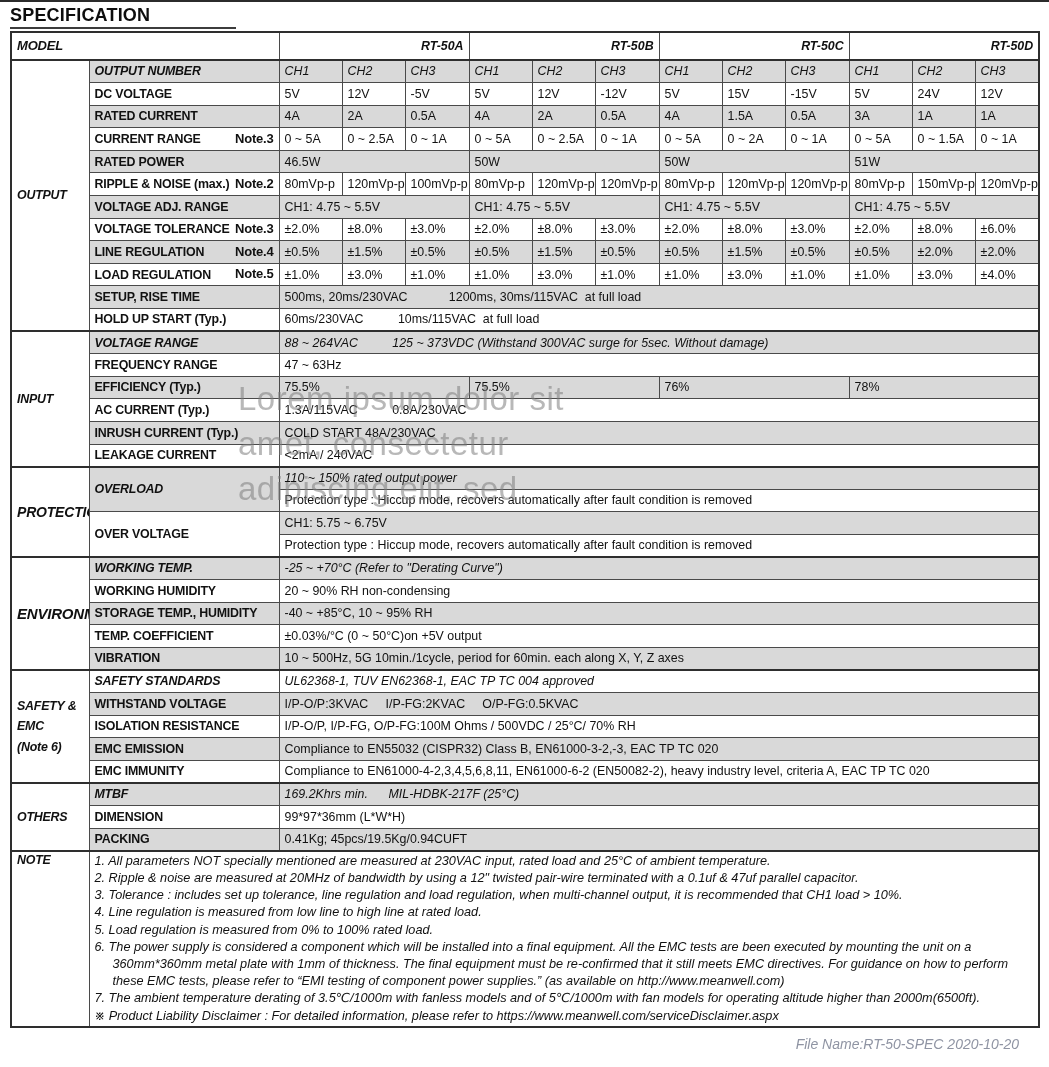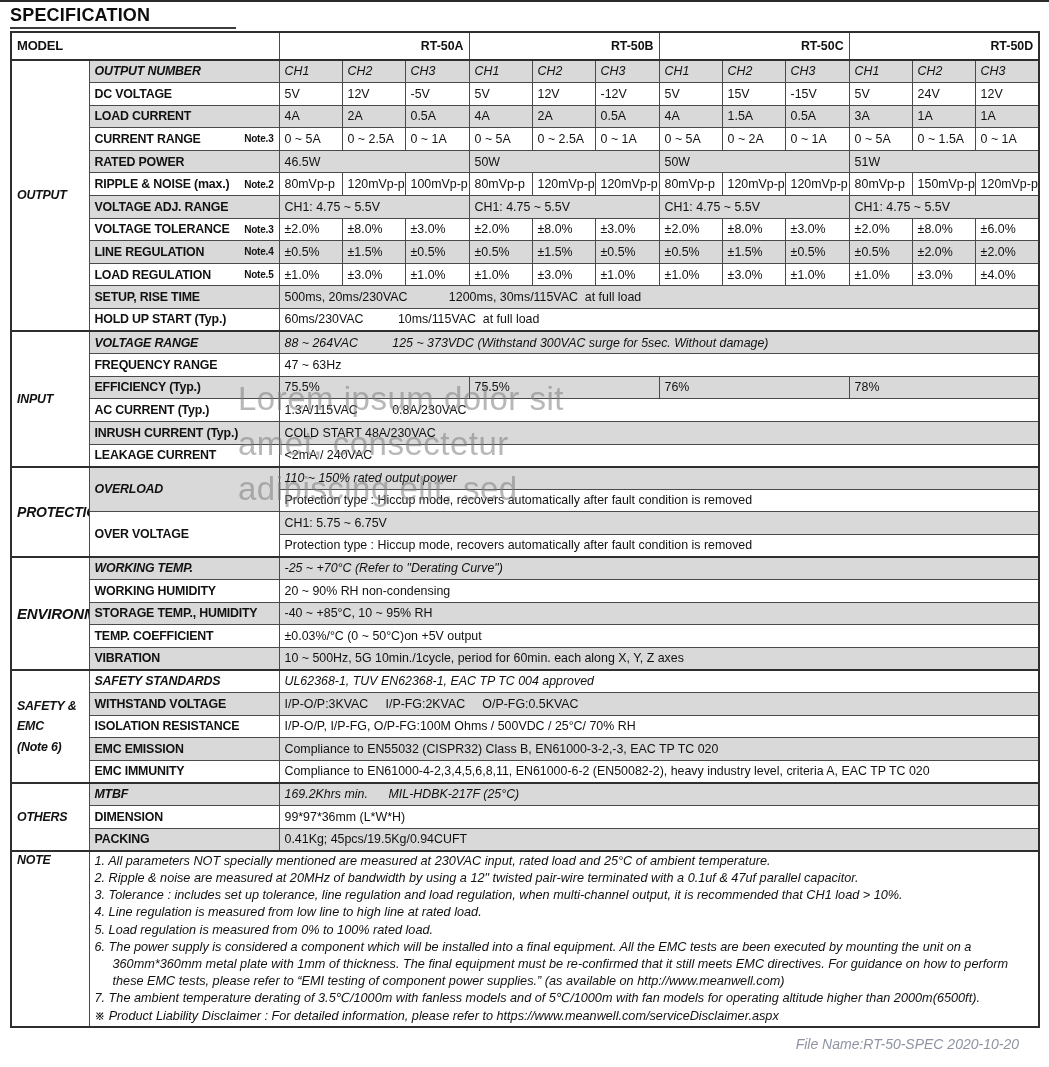--- a/index.html
+++ b/index.html
@@ -6,27 +6,27 @@
   .page{position:relative;width:1049px;height:1067px;background:#ffffff;overflow:hidden;
         font-family:"Liberation Sans","DejaVu Sans",sans-serif;color:#111;}
   .topline{position:absolute;top:0;left:0;width:1049px;height:2px;background:#2b2b2b;}
   .content{position:absolute;top:5px;left:10px;width:872px;}
   .title{font-size:18px;font-weight:bold;letter-spacing:0.2px;color:#0d0d0d;}
   .title-underline{width:226px;border-bottom:2px solid #3c3c3c;margin-top:1px;margin-bottom:2px;}
   table.spec{border-collapse:collapse;table-layout:fixed;width:1028px;border:2px solid #2e2e2e;}
   table.spec td{border:1px solid #4a4a4a;vertical-align:middle;font-size:12.4px;line-height:1.15;
                 padding:1px 5px;overflow:hidden;}
   tr.r{height:22.6px;}
-  tr.hdr{height:28px;}
+  tr.hdr{height:28px;font-style:italic;}
   tr.st > td{border-top:2px solid #2e2e2e;font-style:italic;}
   td.g{background:#d9d9d9;}
   td.w{background:#ffffff;}
   td.lbl{font-weight:bold;font-size:12.1px;letter-spacing:-0.2px;white-space:nowrap;}
   .lr{display:flex;justify-content:space-between;align-items:center;}
-  .nr{font-size:10px;font-weight:bold;margin-left:4px;}
+  .nr{font-size:13px;font-weight:bold;margin-left:4px;}
   td.sec{font-weight:bold;font-size:12.4px;background:#fff;padding-left:5px;letter-spacing:-0.2px;}
   td.sec.cond{font-size:15px;}
   td.sec.mid{font-size:14px;}
   td.sec.multi{white-space:pre-line;line-height:1.65;vertical-align:middle;}
   td.sec.top{vertical-align:top;}
   td.model{font-weight:bold;font-size:13px;background:#fff;text-align:right;}
   td.v{white-space:pre-wrap;}
   td.ch{white-space:nowrap;padding:1px 4px;font-size:12px;}
   td.notes{vertical-align:top;padding:4px 8px 4px 6px;}
   .note-line{font-size:12.7px;line-height:17.2px;padding-left:18px;text-indent:-18px;white-space:pre-wrap;}
@@ -107,21 +107,21 @@
         <td class="ch w">5V</td>
             <td class="ch w">15V</td>
             <td class="ch w">-15V</td>
         <td class="ch w">5V</td>
             <td class="ch w">24V</td>
             <td class="ch w">12V</td>
       </tr>
       <tr class="r">
         <td class="lbl g">
               <div class="lr">
-                <span>LOAD CURRENT</span>
+                <span>RATED CURRENT</span>
               </div>
             </td>
         <td class="ch g">4A</td>
             <td class="ch g">2A</td>
             <td class="ch g">0.5A</td>
         <td class="ch g">4A</td>
             <td class="ch g">2A</td>
             <td class="ch g">0.5A</td>
         <td class="ch g">4A</td>
             <td class="ch g">1.5A</td>

